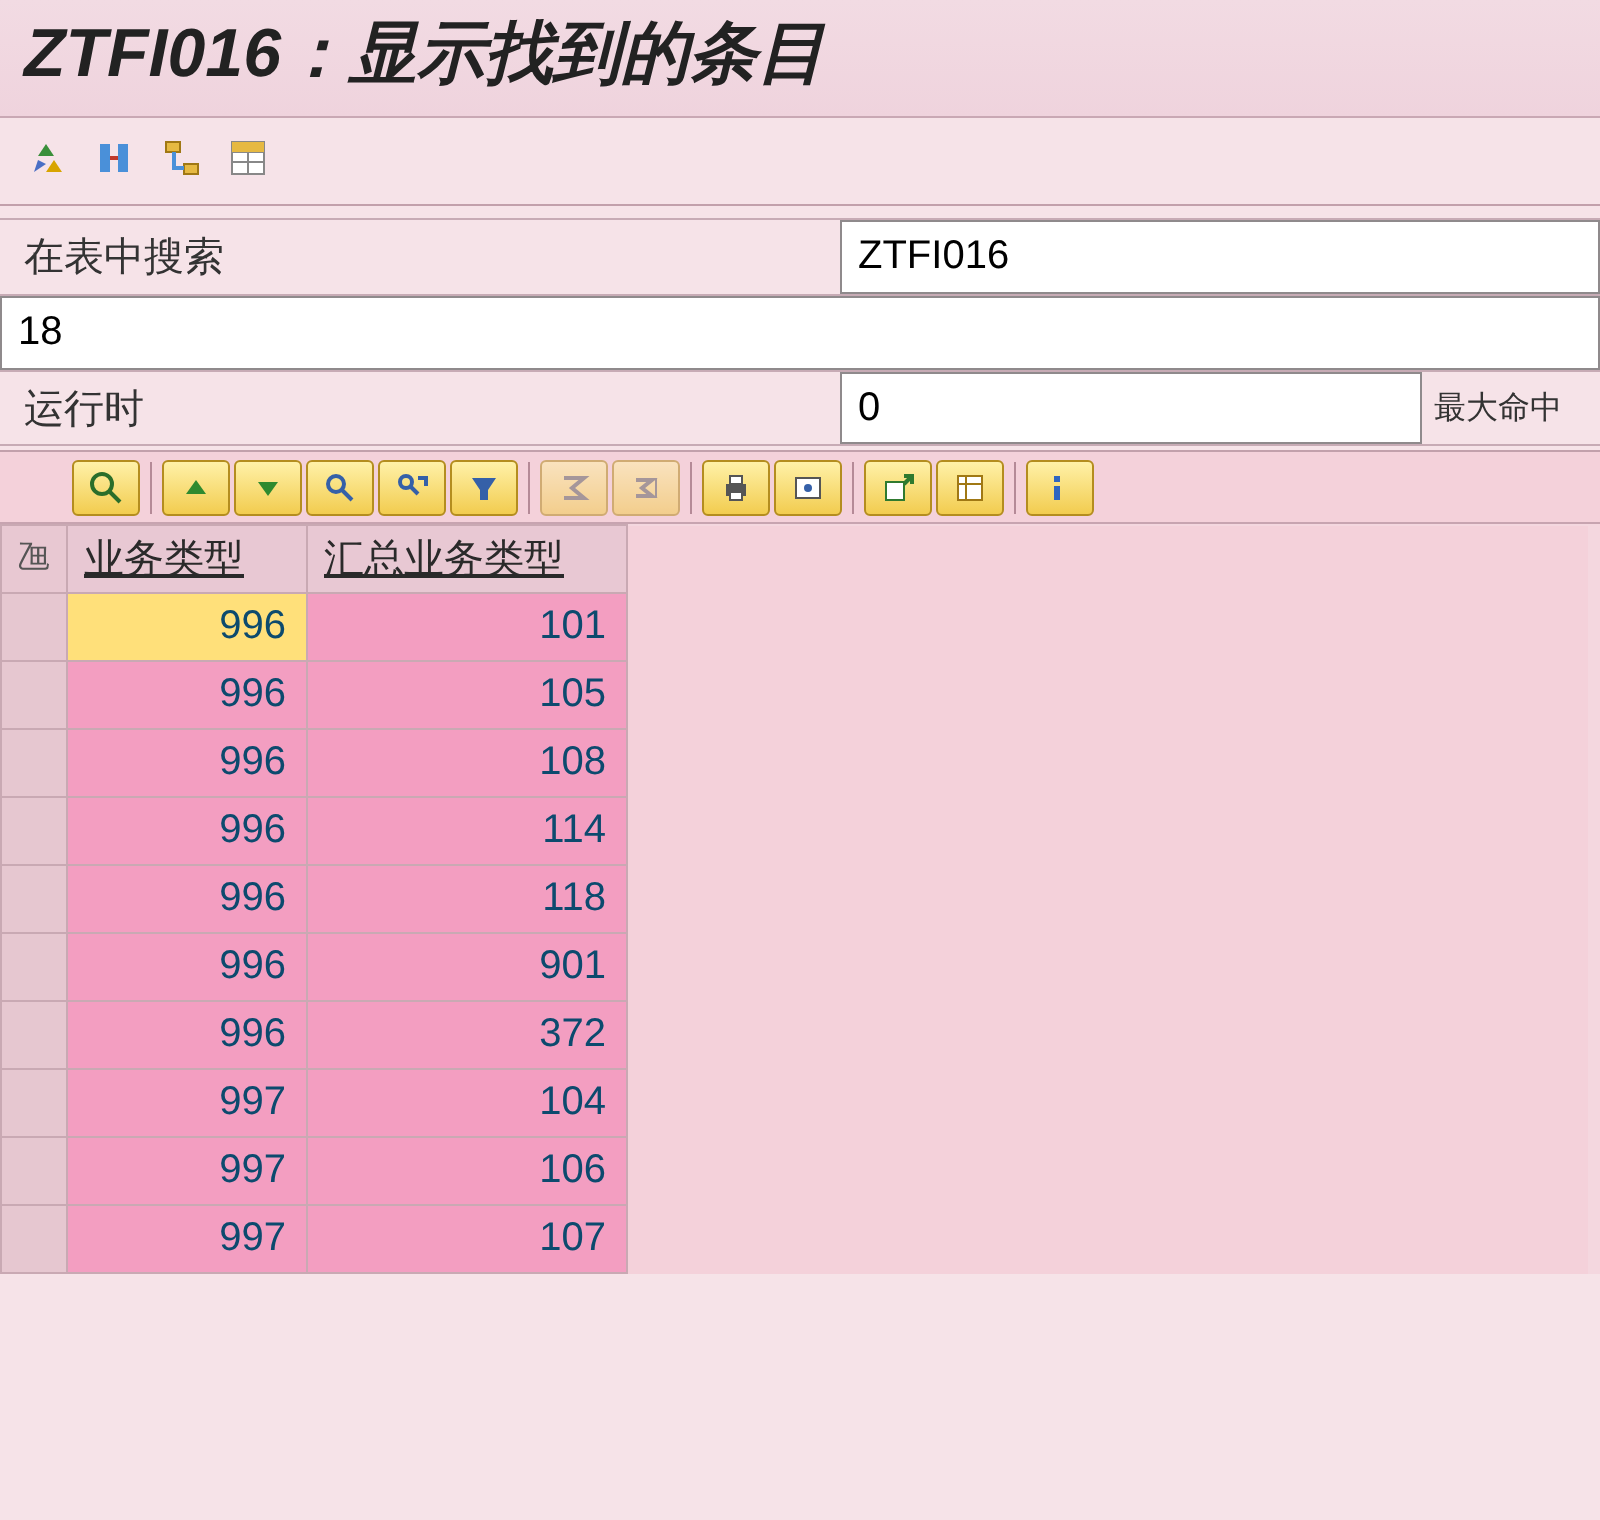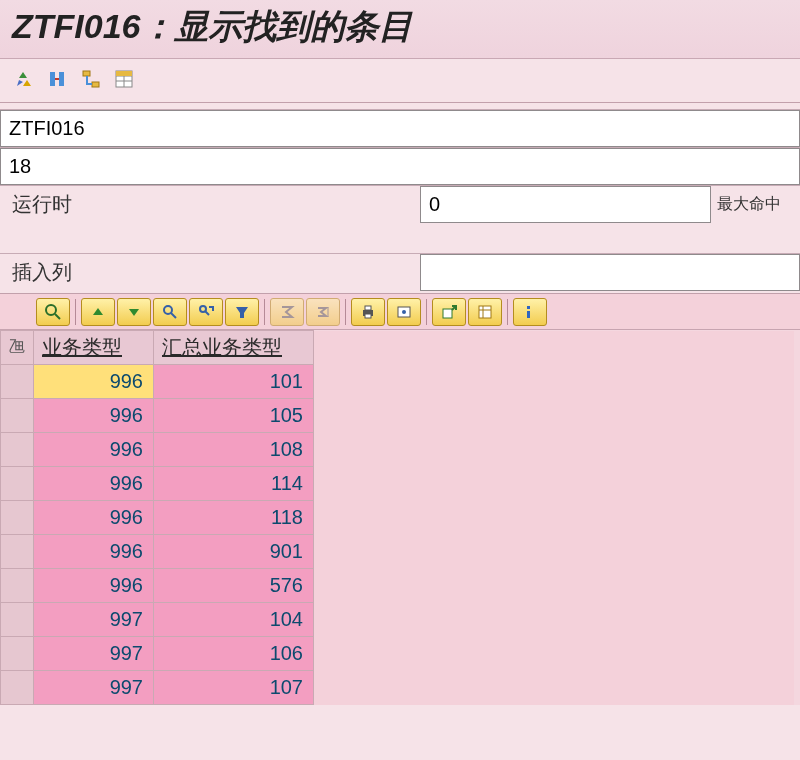--- a/index.html
+++ b/index.html
@@ -180,35 +180,32 @@
         <line x1="3" y1="8" x2="19" y2="8" stroke="#888"></line>
         <line x1="3" y1="13" x2="19" y2="13" stroke="#888"></line>
         <line x1="11" y1="3" x2="11" y2="19" stroke="#888"></line>
         <rect x="3" y="3" width="16" height="5" fill="#e6b942"></rect>
       </svg>
   </div>
 </div>
 
 <div class="form-area">
   <div class="form-row">
+    <div class="form-label">在表中搜索</div>
     <input class="form-input" style="flex: 1 1 0%; border-right: 1px solid rgb(143, 138, 140);" value="ZTFI016">
   </div>
   <div class="form-row">
     <input class="form-input" style="flex: 1 1 0%; border-right: 1px solid rgb(143, 138, 140);" value="18">
   </div>
   <div class="form-row">
     <div class="form-label">运行时</div>
     <input class="form-input" value="0" style="">
     <div class="form-trail">最大命中</div>
   </div>
 
-  <div class="form-row insert-row" style="border-bottom:none">
-    <div class="form-label" style="width:420px">插入列</div>
-    <input class="form-input" style="flex: 1 1 0%; border-right: 1px solid rgb(143, 138, 140);" value="">
-  </div>
 </div>
 
 <div class="alv-wrap">
   <div class="alv-toolbar">
     <div class="alv-btn">
         <svg width="18" height="18" viewBox="0 0 18 18">
           <circle cx="7" cy="7" r="5" fill="none" stroke="#2a6e2a" stroke-width="2"></circle>
           <line x1="11" y1="11" x2="16" y2="16" stroke="#2a6e2a" stroke-width="2"></line>
         </svg>
       </div>
@@ -330,21 +327,21 @@
       </div>
       <div class="grow">
         <div class="gcell rowhandle"></div>
         <div class="gcell num">996</div>
         <div class="gcell num">901</div>
         <div class="remainder"></div>
       </div>
       <div class="grow">
         <div class="gcell rowhandle"></div>
         <div class="gcell num">996</div>
-        <div class="gcell num">576</div>
+        <div class="gcell num">372</div>
         <div class="remainder"></div>
       </div>
       <div class="grow">
         <div class="gcell rowhandle"></div>
         <div class="gcell num">997</div>
         <div class="gcell num">104</div>
         <div class="remainder"></div>
       </div>
       <div class="grow">
         <div class="gcell rowhandle"></div>

